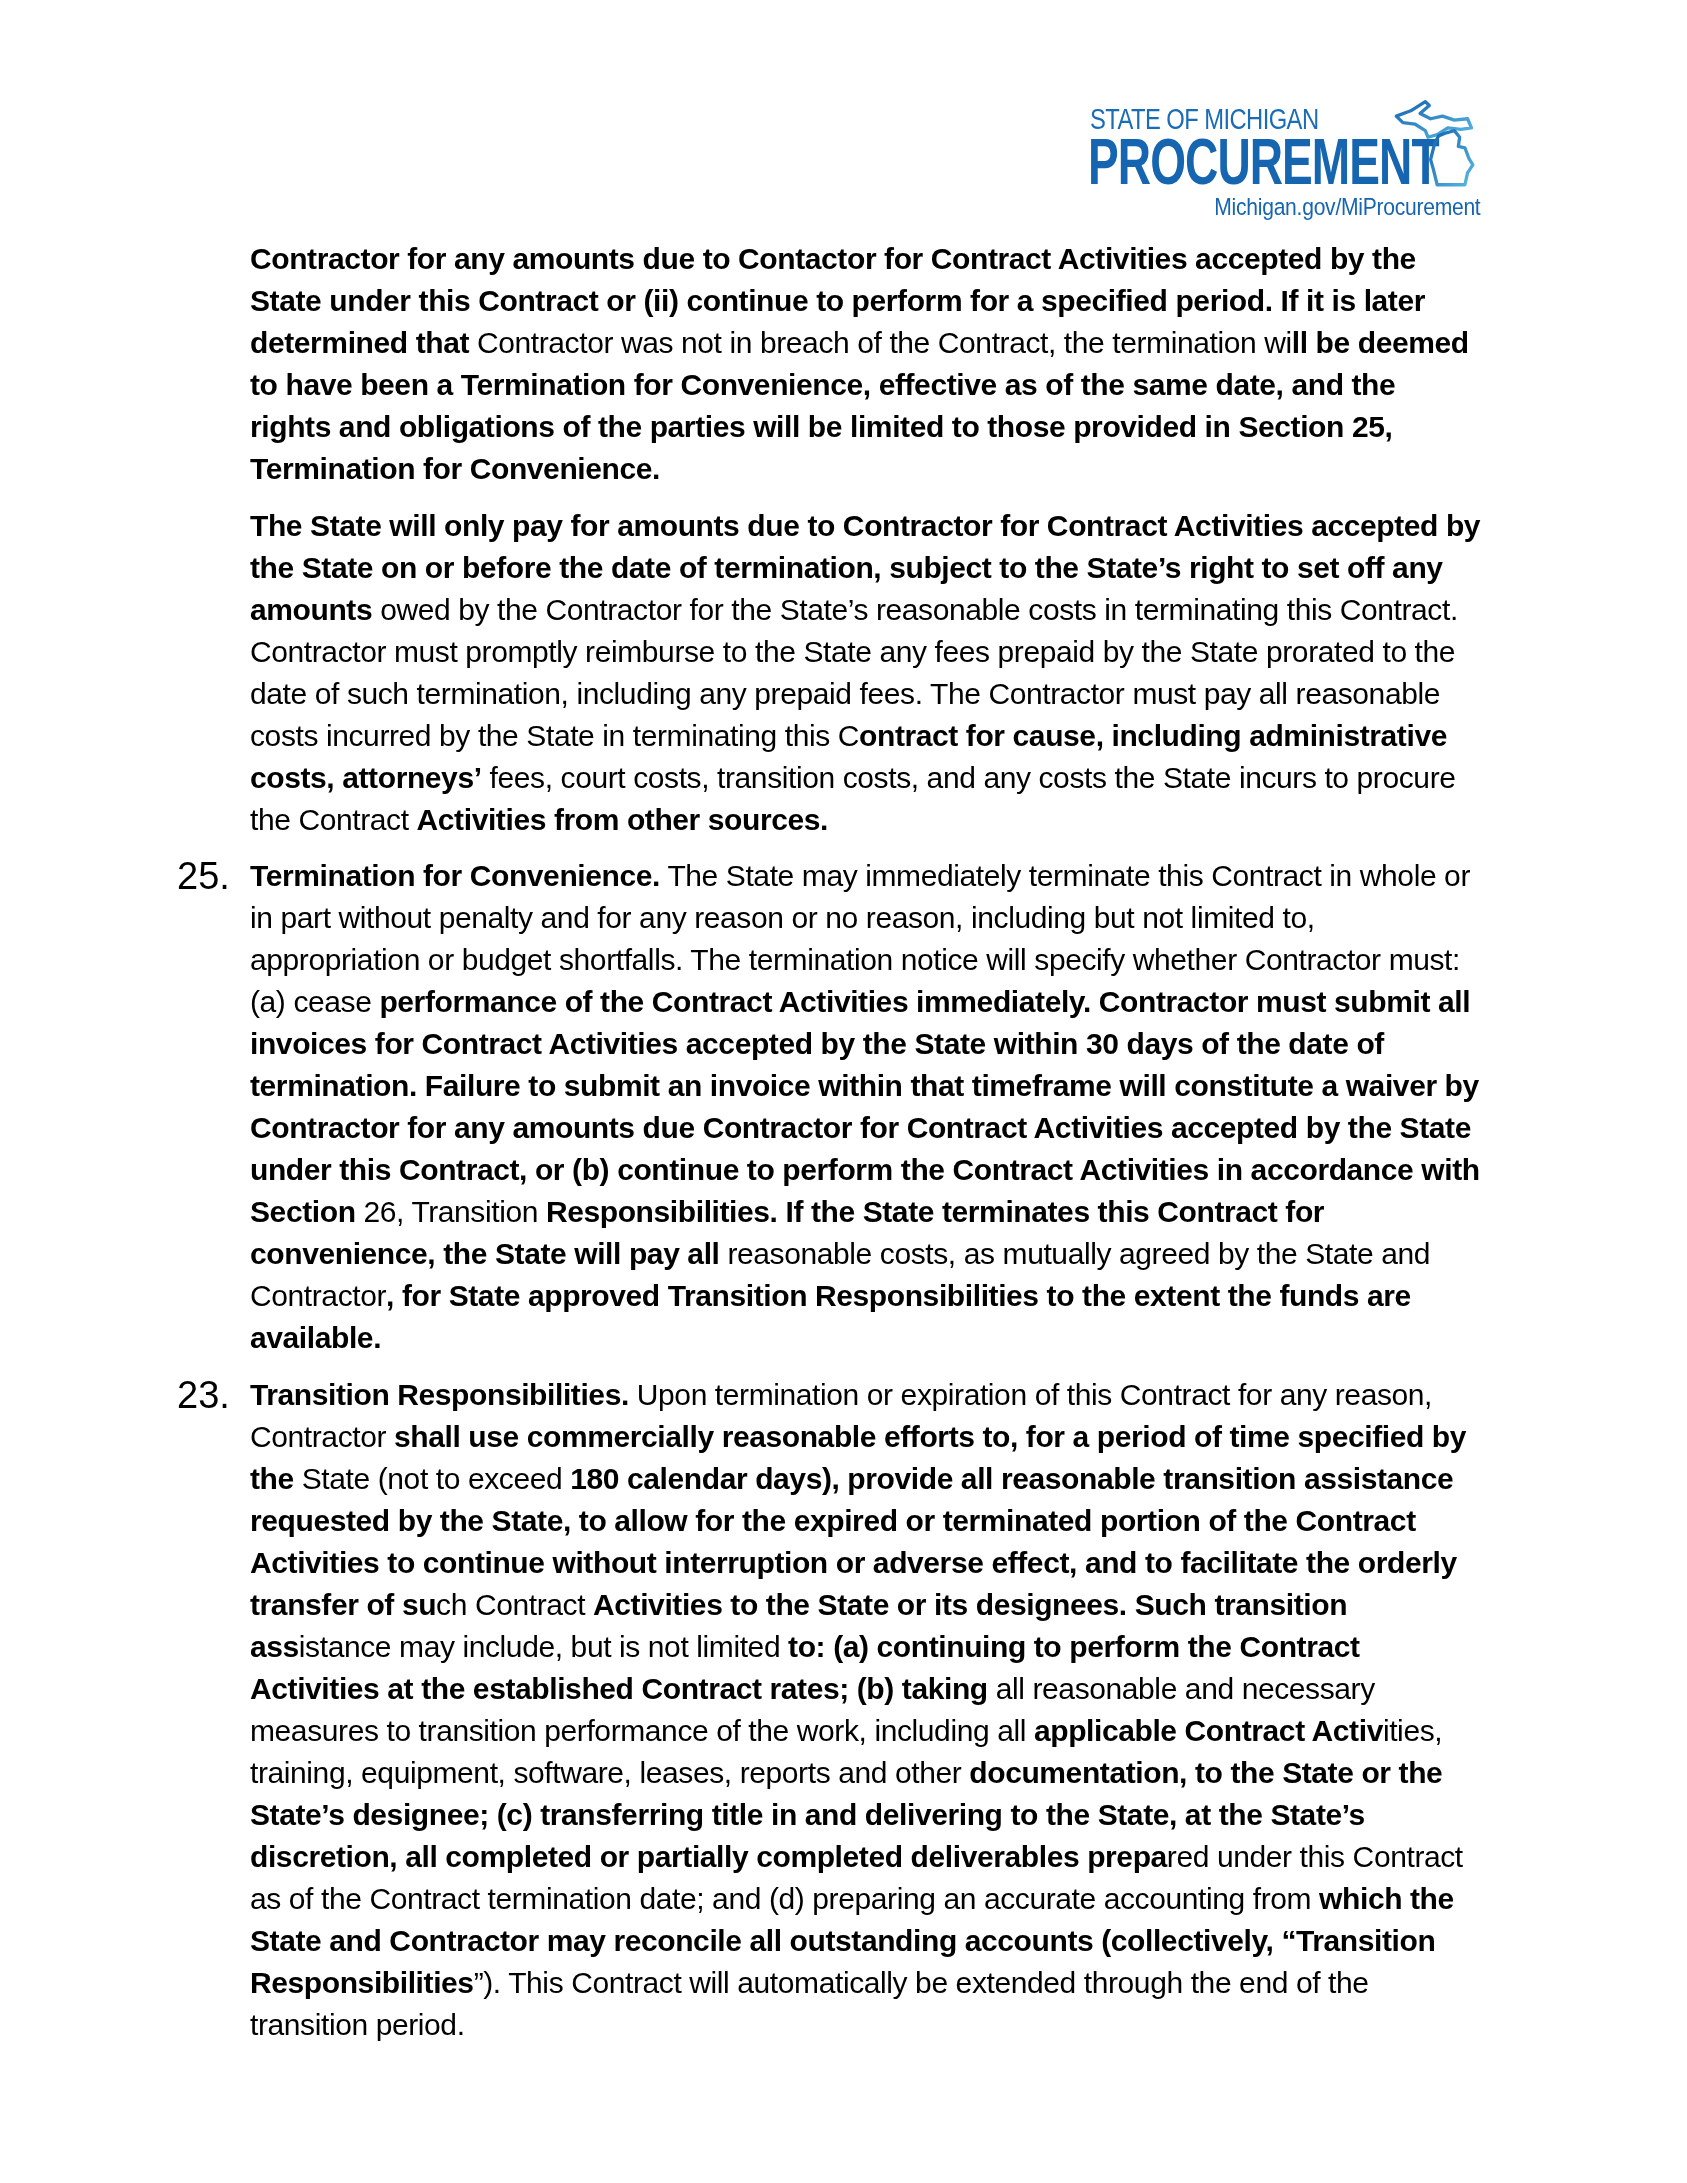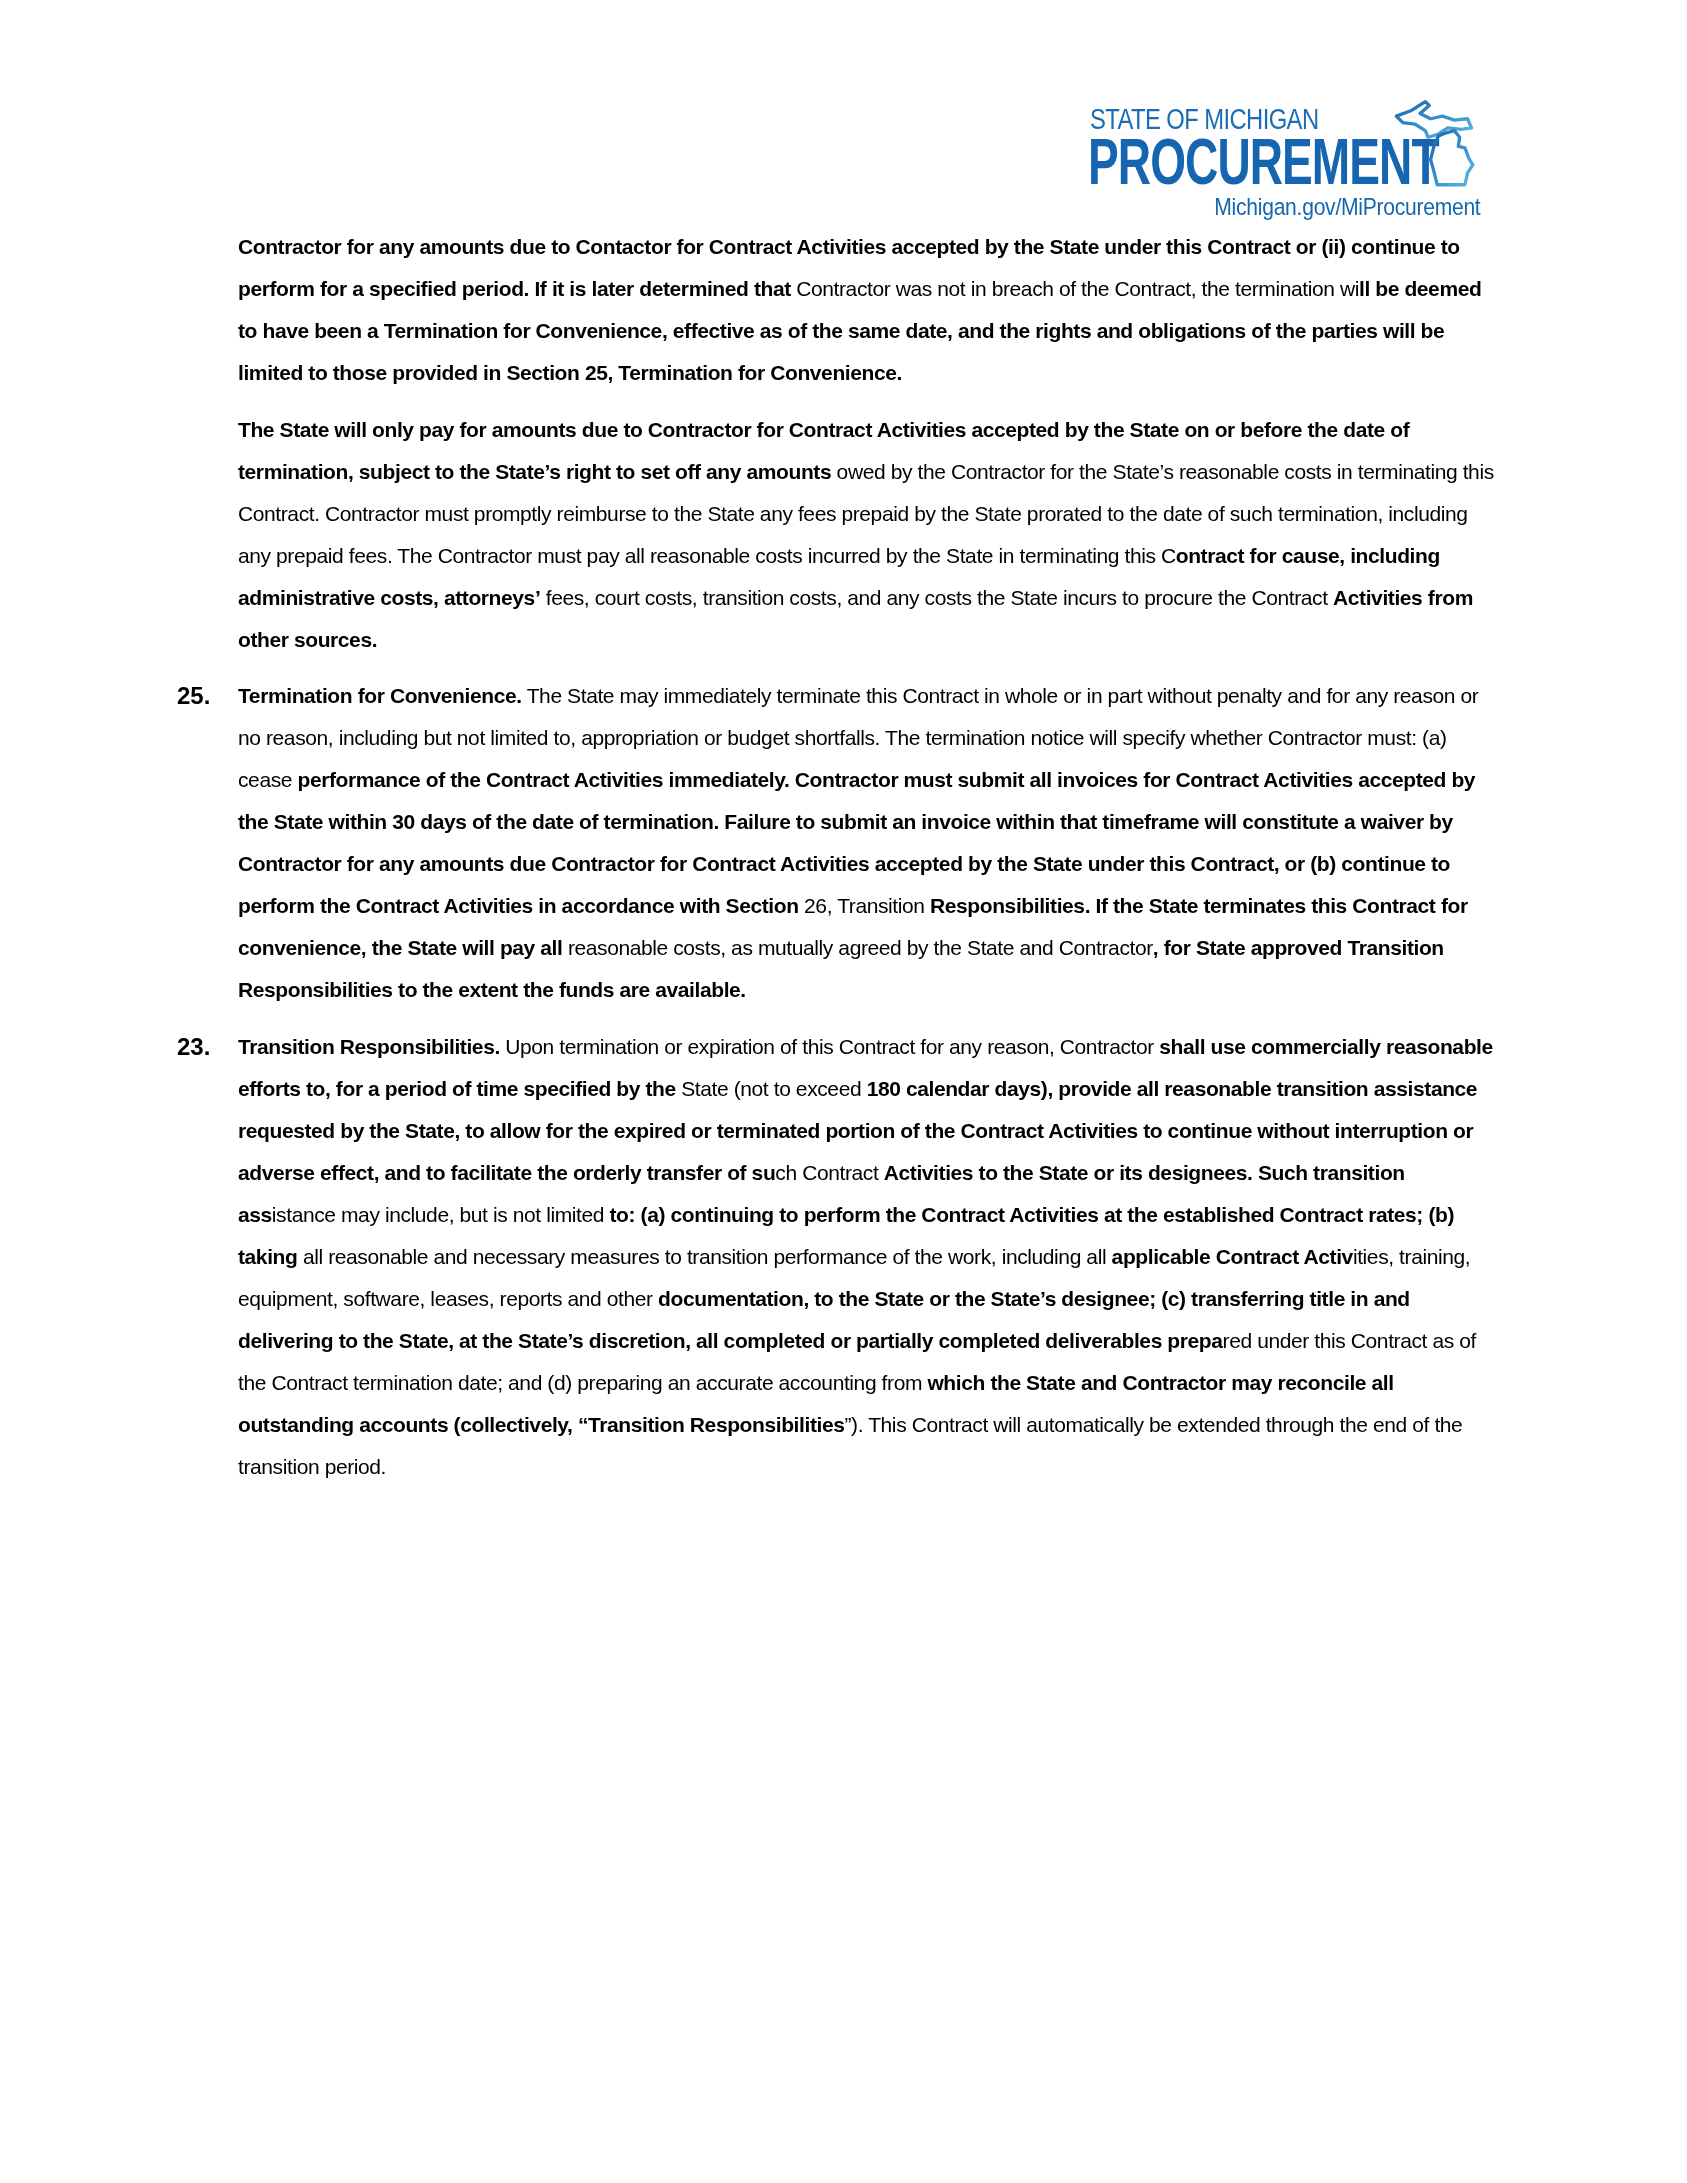--- a/index.html
+++ b/index.html
@@ -10,26 +10,26 @@
                  font-size: 29px; color: #1a6cb5; letter-spacing: -0.7px; transform: scaleX(0.82);
                  transform-origin: left top; white-space: nowrap; }
   .logo .proc { position: absolute; left: 2.6px; top: 34px; font-family: "Liberation Sans", sans-serif;
                 font-weight: bold; font-size: 64px; line-height: 64px; color: #1565b0; letter-spacing: -1.3px;
                 transform: scaleX(0.72); transform-origin: left top; white-space: nowrap; }
   .logo .map { position: absolute; left: 306px; top: 0px; width: 99px; height: 93px; }
   .logo .url { position: absolute; right: 14.6px; top: 97px; font-family: "Liberation Sans", sans-serif;
                font-size: 24.5px; color: #1565b0; letter-spacing: -0.3px; white-space: nowrap;
                transform: scaleX(0.86); transform-origin: right top; }
   .content { position: absolute; left: 238px; top: 226px; width: 1257px; }
-  p { margin: 0; font-size: 21px; line-height: 42px; letter-spacing: -0.4px; }
+  p { margin: 12px; font-size: 30px; line-height: 42px; letter-spacing: -0.4px; }
   p + p { margin-top: 14.6px; }
   .b { font-weight: bold; }
   .m { font-weight: normal; }
   .section { position: relative; margin-top: 14.6px; }
-  .num { position: absolute; left: -61px; top: 0; font-weight: bold; font-size: 24px; line-height: 42px; }
+  .num { position: absolute; left: -61px; top: 0; font-weight: normal; font-size: 38px; line-height: 42px; }
 </style>
 </head>
 <body>
 
 <div class="logo">
   <div class="state">STATE OF MICHIGAN</div>
   <div class="proc">PROCUREMENT</div>
   <svg class="map" viewBox="0 0 150 140">
     <defs>
       <linearGradient id="mg" x1="0" y1="0" x2="1" y2="1">

